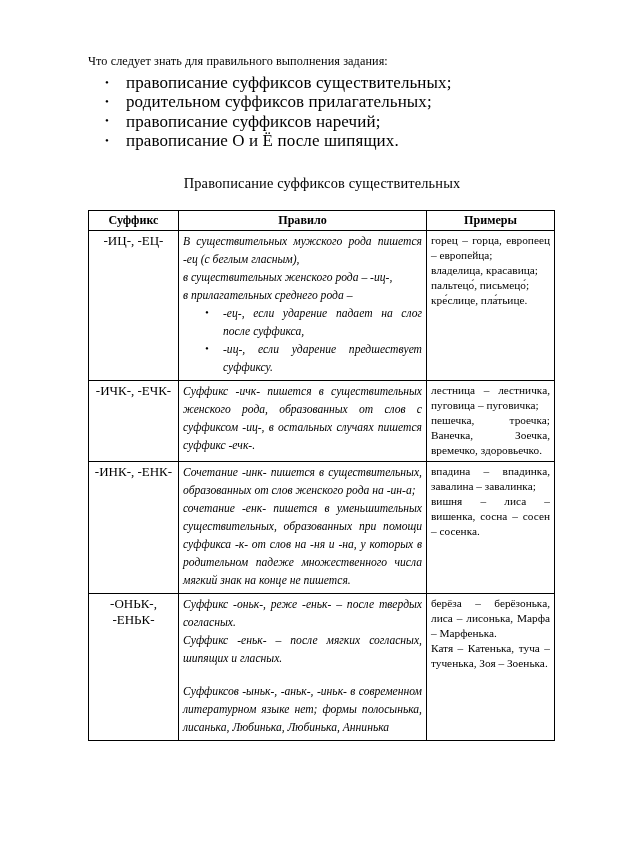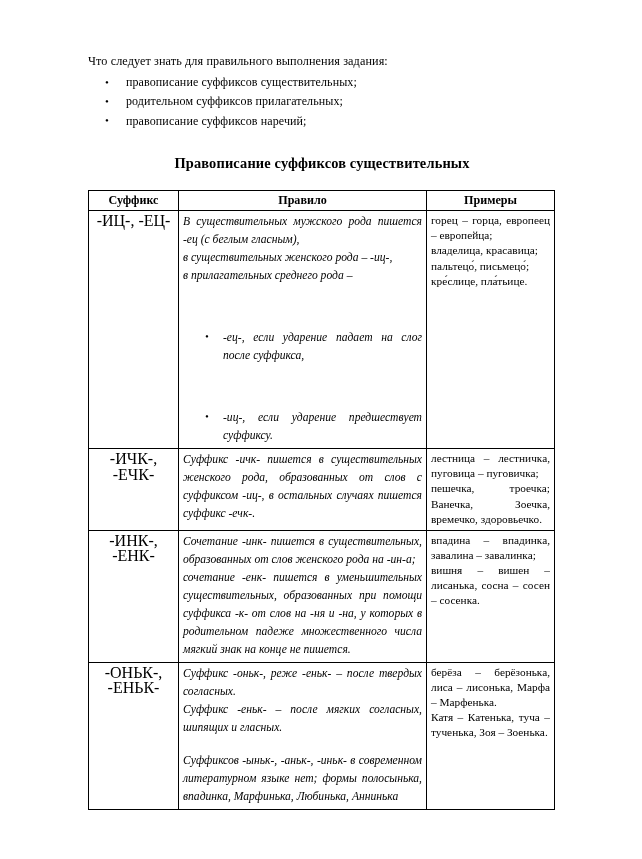--- a/index.html
+++ b/index.html
@@ -27,35 +27,35 @@
     letter-spacing: 0.1px;
     margin: 0 0 2px 0;
   }
   ul.intro-list {
     list-style: none;
     margin: 0;
     padding: 0;
   }
   ul.intro-list li {
     position: relative;
-    font-size: 12px;
+    font-size: 17px;
     line-height: 19.4px;
     padding-left: 38px;
     letter-spacing: 0.1px;
   }
   ul.intro-list li::before {
     content: "\2022";
     position: absolute;
     left: 17px;
     top: -0.5px;
     font-size: 11px;
   }
   .doc-title {
     text-align: center;
-    font-weight: bold;
+    font-weight: normal;
     font-size: 14.4px;
     margin: 24px 0 0 0;
     letter-spacing: 0.15px;
   }
   table.rules {
     border-collapse: collapse;
     width: 466px;
     margin-top: 18px;
     table-layout: fixed;
   }
@@ -71,21 +71,21 @@
     font-size: 12.1px;
     line-height: 15px;
     padding: 2px 12px;
   }
   col.c-suffix { width: 90px; }
   col.c-rule   { width: 248px; }
   col.c-ex     { width: 128px; }
 
   td.suffix-cell {
     text-align: center;
-    font-size: 16px;
+    font-size: 13px;
     line-height: 15.4px;
     padding-top: 3px;
   }
   td.rule-cell {
     font-size: 11.6px;
     line-height: 18px;
     text-align: justify;
     text-align-last: left;
     hyphens: none;
     font-style: italic;
@@ -103,21 +103,20 @@
   ul.rule-sublist {
     list-style: none;
     margin: 0;
     padding: 0;
   }
   ul.rule-sublist li {
     position: relative;
     padding-left: 40px;
     text-align: justify;
     text-align-last: left;
-    margin-top: 44px;
   }
   ul.rule-sublist li::before {
     content: "\2022";
     position: absolute;
     left: 22px;
     top: -1px;
     font-size: 10.5px;
   }
   .spacer-line {
     height: 15px;
@@ -127,20 +126,21 @@
 <body>
 
 <div class="page">
 
   <p class="intro-line">Что следует знать для правильного выполнения задания:</p>
 
   <ul class="intro-list">
     <li>правописание суффиксов существительных;</li>
     <li>родительном суффиксов прилагательных;</li>
     <li>правописание суффиксов наречий;</li>
+    <li>правописание О и Ё после шипящих.</li>
   </ul>
 
   <h1 class="doc-title">Правописание суффиксов существительных</h1>
 
   <table class="rules">
     <colgroup>
       <col class="c-suffix">
       <col class="c-rule">
       <col class="c-ex">
     </colgroup>
@@ -185,31 +185,31 @@
       </tr>
 
       <tr>
         <td class="suffix-cell">-ИНК-, -ЕНК-</td>
         <td class="rule-cell">
           <p>Сочетание -инк- пишется в существительных, образованных от слов женского рода на -ин-а;</p>
           <p>сочетание -енк- пишется в уменьшительных существительных, образованных при помощи суффикса -к- от слов  на -ня и -на, у которых в родительном падеже множественного числа мягкий знак на конце не пишется.</p>
         </td>
         <td class="ex-cell">
           <p>впадина – впадинка, завалина – завалинка;</p>
-          <p>вишня – вишен – лисанька, сосна – сосен – сосенка.</p>
+          <p>вишня – лиса – вишенка, сосна – сосен – сосенка.</p>
         </td>
       </tr>
 
       <tr>
         <td class="suffix-cell">-ОНЬК-, -ЕНЬК-</td>
         <td class="rule-cell">
           <p>Суффикс -оньк-, реже -еньк- – после твердых согласных.</p>
           <p>Суффикс -еньк- – после мягких согласных, шипящих и гласных.</p>
           <div class="spacer-line"></div>
-          <p>Суффиксов -ыньк-, -аньк-, -иньк- в современном литературном языке нет; формы полосынька, впадинка, Марфинька, Любинька, Аннинька</p>
+          <p>Суффиксов -ыньк-, -аньк-, -иньк- в современном литературном языке нет; формы полосынька, лисанька, Любинька, Любинька, Аннинька</p>
         </td>
         <td class="ex-cell">
           <p>берёза – берёзонька, лиса – лисонька, Марфа – Марфенька.</p>
           <p>Катя – Катенька, туча – тученька, Зоя – Зоенька.</p>
         </td>
       </tr>
 
     </tbody>
   </table>
 

